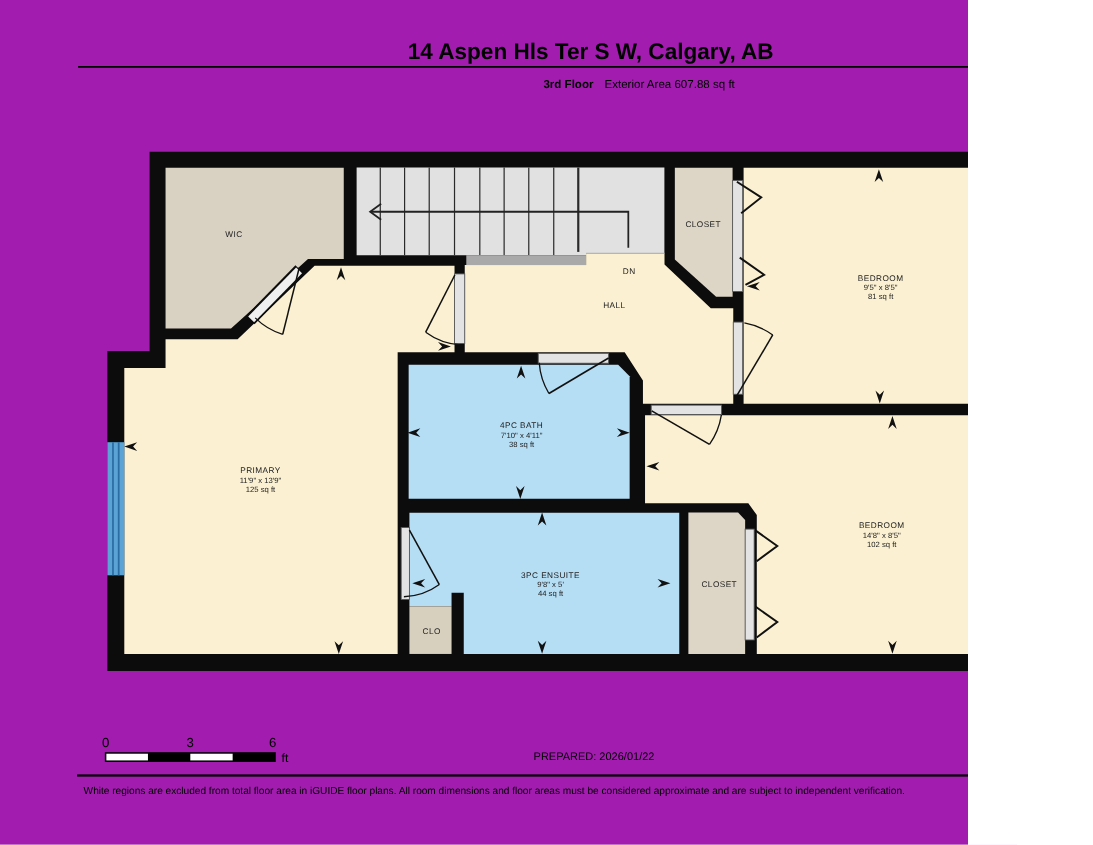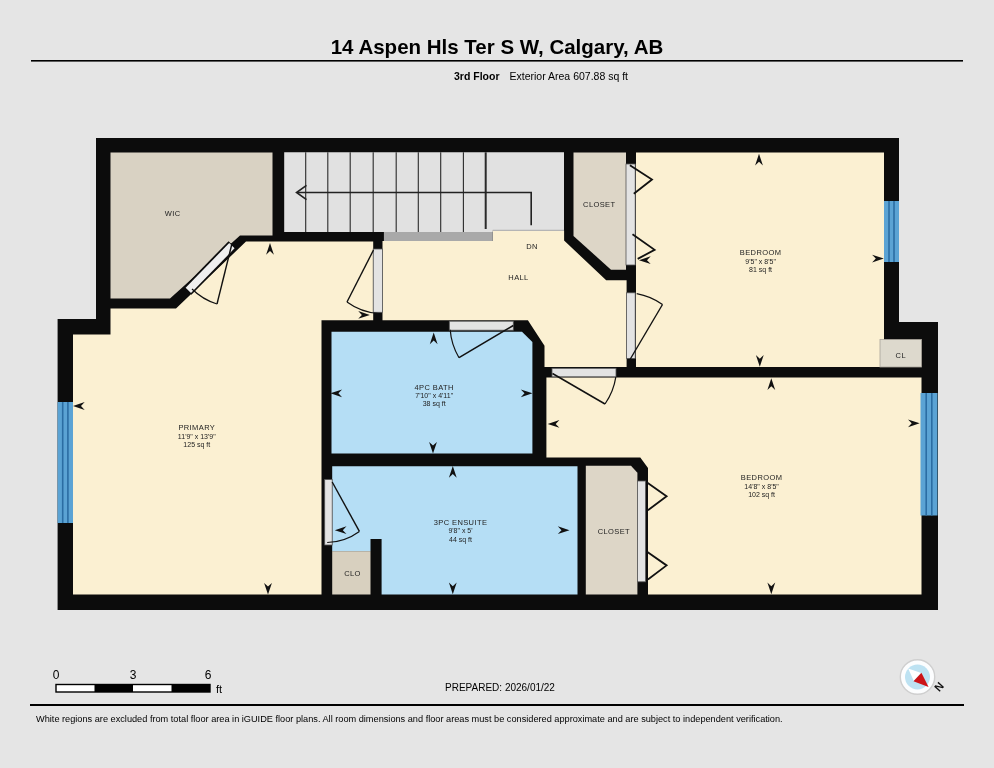--- a/index.html
+++ b/index.html
@@ -1,17 +1,17 @@
 <!DOCTYPE html>
 <html><head>
 <meta charset="utf-8">
 <style>
 html,body{margin:0;padding:0;background:#ffffff;}
 *{font-family:"Liberation Sans",sans-serif;}
-#page{position:relative;width:994px;height:768px;background:#e5e5e5;overflow:hidden;}
+#page{position:relative;width:840px;height:768px;background:#a21caf;overflow:hidden;padding-left:40px;}
 </style>
 </head>
 <body>
 <div id="page">
 <svg width="994" height="768" viewBox="0 0 994 768" xmlns="http://www.w3.org/2000/svg">
 
 <text x="497" y="53.5" font-size="20.5" font-weight="bold" text-anchor="middle" fill="#000">14 Aspen Hls Ter S W, Calgary, AB</text>
 
 <rect x="31" y="60" width="932" height="1.6" fill="#000"></rect>
 

